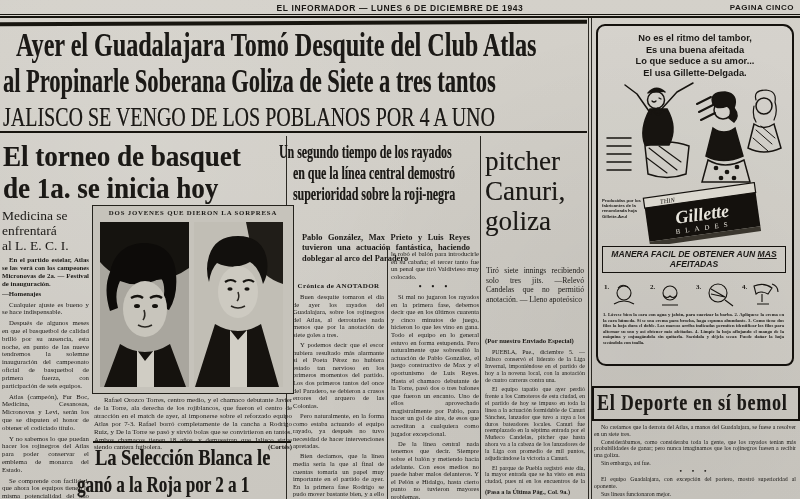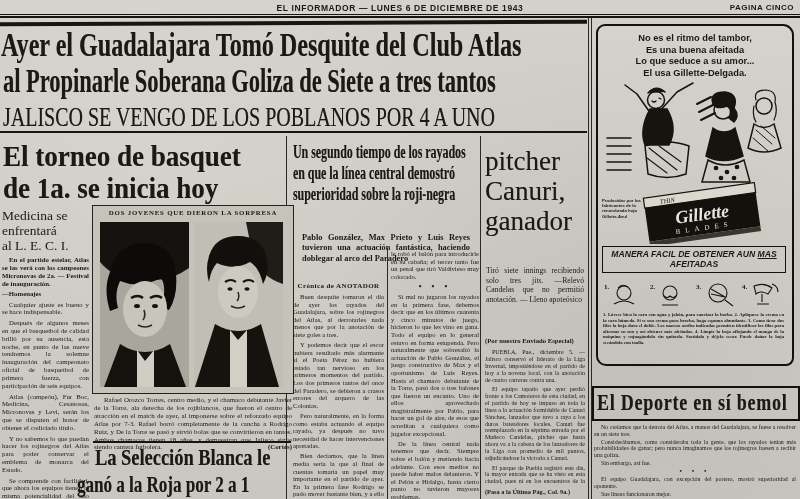--- a/index.html
+++ b/index.html
@@ -28,21 +28,21 @@
 
 <div class="page">
 
   <div class="abs sans" style="top:3px;left:0;width:800px;text-align:center;font-size:8.5px;font-weight:bold;letter-spacing:.6px;">EL INFORMADOR — LUNES 6 DE DICIEMBRE DE 1943</div>
   <div class="abs sans" style="top:3px;right:6px;font-size:8px;font-weight:bold;letter-spacing:.5px;">PAGINA CINCO</div>
   <div class="abs rule" style="top:14px;left:0;width:800px;height:1px;"></div>
   <div class="abs rule" style="top:16px;left:0;width:800px;height:2px;"></div>
 
   <div class="abs rule" style="top:21px;left:0;width:587px;height:4px;transform:rotate(-.25deg);"></div>
 
-  <div class="abs" style="top:27px;left:1px;">
+  <div class="abs" style="top:27px;left:16px;">
     <span class="hl" style="font-size:33px;transform:scaleX(.73);">Ayer el Guadalajara Tomó Desquite del Club Atlas</span>
   </div>
   <div class="abs" style="top:63px;left:3px;">
     <span class="hl" style="font-size:33px;transform:scaleX(.68);">al Propinarle Soberana Goliza de Siete a tres tantos</span>
   </div>
   <div class="abs" style="top:102px;left:3px;">
     <span class="hl" style="font-size:27px;font-weight:400;transform:scaleX(.74);text-shadow:.2px .2px 0 rgba(25,22,18,.5);">JALISCO SE VENGO DE LOS POBLANOS POR 4 A UNO</span>
   </div>
   <div class="abs rule" style="top:131px;left:0;width:587px;height:2px;"></div>
 
@@ -110,21 +110,21 @@
   </div>
 
   <div class="abs rule" style="top:441px;left:93px;width:198px;height:2px;"></div>
   <div class="abs" style="top:445px;left:95px;">
     <span class="hl" style="font-size:23px;transform:scaleX(.8);">La Selección Blanca le</span>
   </div>
   <div class="abs" style="top:472px;left:77px;">
     <span class="hl" style="font-size:23px;transform:scaleX(.74);">ganó a la Roja por 2 a 1</span>
   </div>
 
-  <div class="abs" style="top:142px;left:293px;text-align:right;">
+  <div class="abs" style="top:142px;left:279px;text-align:right;">
     <span class="hl" style="font-size:18px;transform:scaleX(.66);">Un segundo tiempo de los rayados</span>
   </div>
   <div class="abs" style="top:163px;left:293px;">
     <span class="hl" style="font-size:18px;transform:scaleX(.66);">en que la línea central demostró</span>
   </div>
   <div class="abs" style="top:184px;left:293px;">
     <span class="hl" style="font-size:18px;transform:scaleX(.66);">superioridad sobre la roji-negra</span>
   </div>
   <div class="abs" style="top:233px;left:302px;width:168px;font-size:8.4px;line-height:10.4px;font-weight:bold;text-align:justify;">Pablo González, Max Prieto y Luis Reyes tuvieron una actuación fantástica, haciendo doblegar al arco del Paradero</div>
   <div class="abs" style="top:282px;left:293px;width:91px;text-align:center;font-size:7px;font-weight:bold;letter-spacing:.4px;">Crónica de ANOTADOR</div>
@@ -139,21 +139,21 @@
     <p style="text-indent:0;">le robó el balón para introducirle en su cabaña; el tercer tanto fue un penal que tiró Valdivieso muy colocado.</p>
     <p class="sep">• • •</p>
     <p>Si mal no jugaron los rayados en la primera fase, debemos decir que en los últimos cuarenta y cinco minutos de juego, hicieron lo que les vino en gana. Todo el equipo en lo general estuvo en forma estupenda. Pero naturalmente que sobresalió la actuación de Pablo González, el juego constructivo de Max y el oportunismo de Luis Reyes. Hasta el chamaco debutante de la Torre, pasó dos o tres balones que fueron un encanto. Uno de ellos aprovechado magistralmente por Pablo, para hacer un gol de aire, de esos que acreditan a cualquiera como jugador excepcional.</p>
     <p>De la línea central nada tenemos que decir. Siempre sobre el balón y metiendo hacia adelante. Con esos medios no puede haber malos delanteros. Y el Pelón e Hidalgo, hasta cierto punto no tuvieron mayores problemas.</p>
 
   </div>
 
   <div class="abs" style="top:146px;left:485px;font-size:27px;line-height:30px;text-shadow:.2px .2px 0 rgba(25,22,18,.4);">
     <div>pitcher</div>
     <div>Canuri,</div>
-    <div>ganador</div>
+    <div>goliza</div>
   </div>
   <div class="abs" style="top:266px;left:486px;width:98px;font-size:7.7px;line-height:9.6px;text-align:justify;">Tiró siete innings recibiendo solo tres jits. —Relevó Candelas que no permitió anotación. — Lleno apoteósico</div>
   <div class="abs" style="top:337px;left:485px;width:100px;font-size:6.7px;font-weight:bold;">(Por nuestro Enviado Especial)</div>
   <div class="abs body-text" style="top:349px;left:485px;width:100px;height:136px;overflow:hidden;font-size:6px;line-height:6.9px;">
     <p>PUEBLA, Pue., diciembre 5. —Jalisco conservó el liderato de la Liga Invernal, imponiéndose en el partido de hoy a la novena local, con la anotación de cuatro carreras contra una.</p>
     <p>El equipo tapatío que ayer perdió frente a los Camoteros de esta ciudad, en el partido de hoy se impuso en toda la línea a la actuación formidable de Canuri Sánchez, lanzador que tuvo a raya a los duros bateadores locales. Canuri fue reemplazado en la séptima entrada por el Muñeco Candelas, pitcher que hasta ahora va a la cabeza de los lanzadores de la Liga con promedio de mil puntos, adjudicándose la victoria a Canuri.</p>
     <p>El parque de Puebla registró este día, la mayor entrada que se ha visto en esta ciudad, pues ni en los encuentros de la Liga Profesional se había visto el estadio completamente abarrotado, como en esta mañana, en que el equipo local lo disputaba el...</p>
   </div>
   <div class="abs" style="top:488px;left:485px;width:100px;font-size:6.3px;font-weight:bold;">(Pasa a la Última Pág., Col. 9a.)</div>
 

